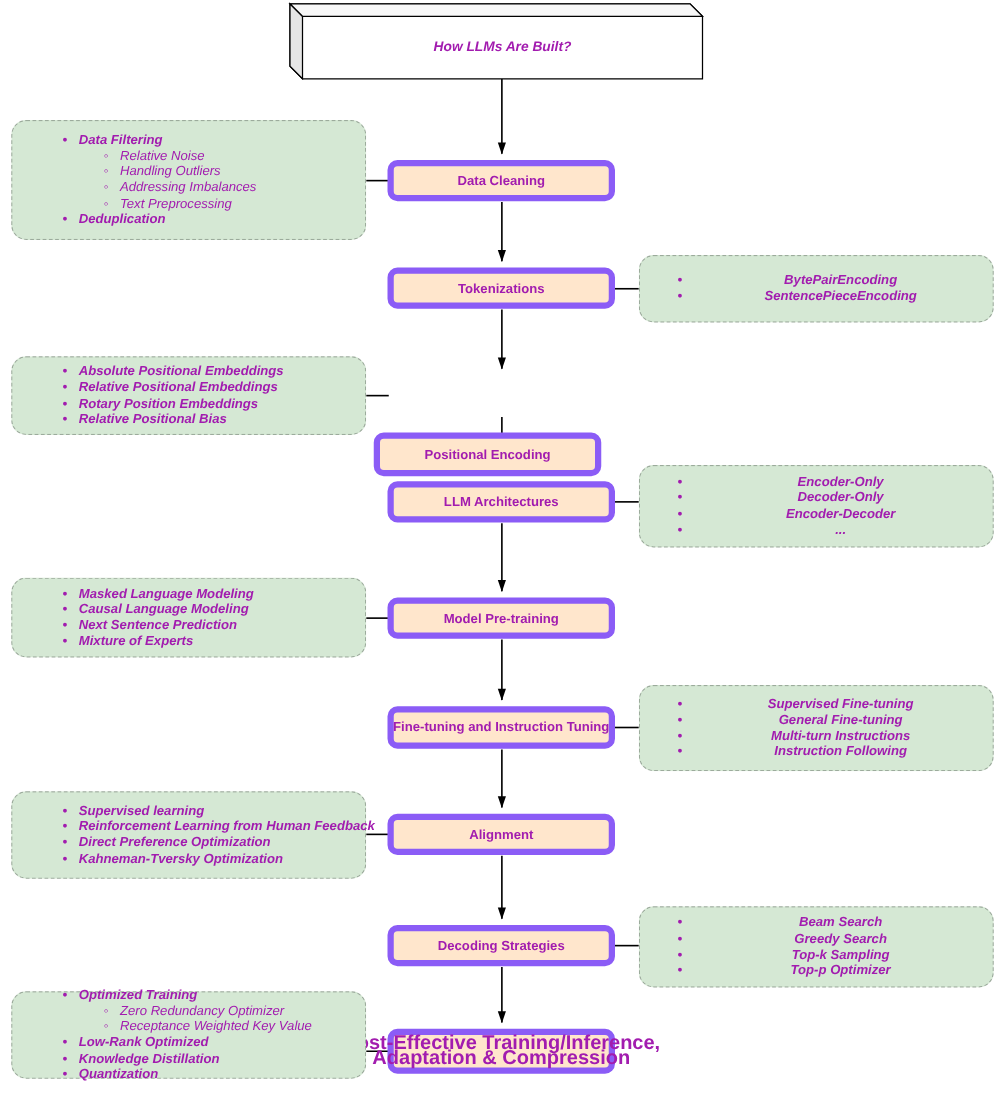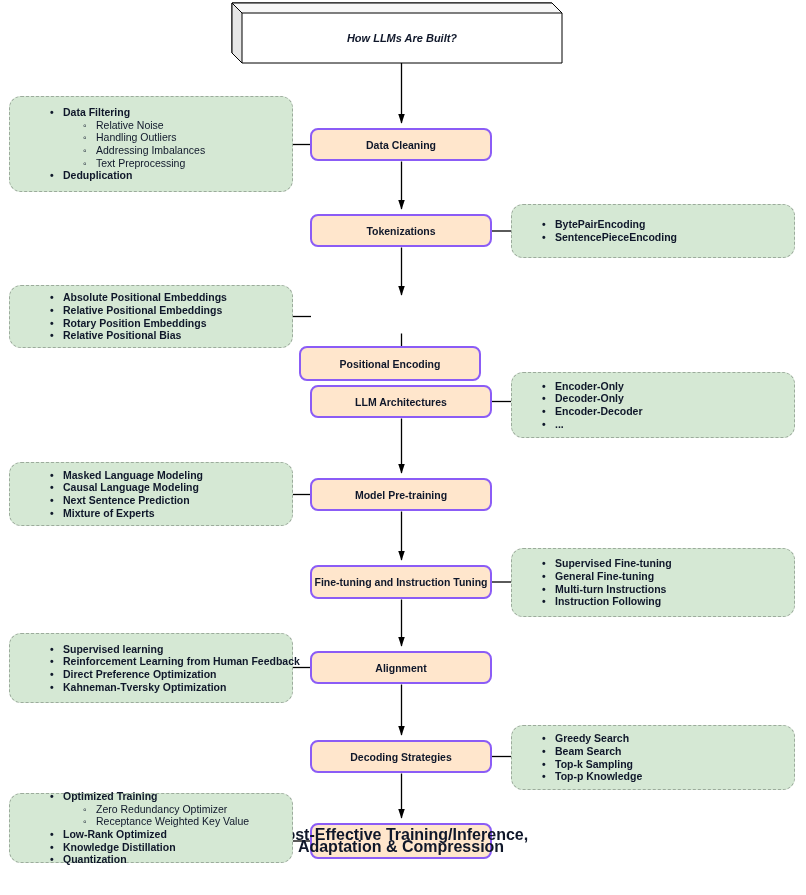--- a/index.html
+++ b/index.html
@@ -1,38 +1,38 @@
 <!DOCTYPE html>
 <html><head>
 <meta charset="utf-8">
 <style>
   html,body{margin:0;padding:0;background:#ffffff;}
   .canvas{
     position:relative;width:806px;height:895px;background:#ffffff;
-    font-family:"Liberation Sans",sans-serif;color:#0f172a;overflow:hidden;
+    font-family:"Liberation Sans",sans-serif;color:#a21caf;overflow:hidden;
   }
   .connectors{position:absolute;left:0;top:0;width:806px;height:895px;}
   
   .step{
     position:absolute;width:182px;box-sizing:border-box;
-    background:#ffe6cc;border:2px solid #8b5cf6;border-radius:8px;
+    background:#ffe6cc;border:5px solid #8b5cf6;border-radius:8px;
     display:flex;flex-direction:column;align-items:center;justify-content:center;
     text-align:center;font-weight:bold;font-size:10.5px;line-height:12px;
   }
   
   .gbox{
     position:absolute;width:284px;box-sizing:border-box;
     background:#d5e8d4;border:1.5px dashed #9cab9c;border-radius:12px;
     display:flex;flex-direction:column;justify-content:center;
   }
   .glist{
     list-style:none;margin:0;padding:0 4px 0 40px;
-    font-size:10.5px;line-height:12.6px;
+    font-size:10.5px;line-height:12.6px;font-style:italic;
   }
-  .gbox.right .glist{padding-left:30px;}
+  .gbox.right .glist{padding-left:30px;text-align:center;}
   .glist li{position:relative;padding-left:13px;white-space:nowrap;}
   .glist li.lv1{font-weight:bold;}
   .glist li.lv1::before{content:"\2022";position:absolute;left:0;top:0;}
   .glist li.lv2{margin-left:33px;font-weight:normal;}
   .glist li.lv2::before{content:"\25E6";position:absolute;left:0;top:0;font-weight:bold;}
   
   .cube{position:absolute;left:232px;top:3px;overflow:visible;}
   .title{
     position:absolute;left:242px;top:13px;width:320px;height:50px;
     display:flex;align-items:center;justify-content:center;
@@ -167,24 +167,24 @@
     <ul class="glist">
       <li class="lv1">Supervised learning</li>
       <li class="lv1">Reinforcement Learning from Human Feedback</li>
       <li class="lv1">Direct Preference Optimization</li>
       <li class="lv1">Kahneman-Tversky Optimization</li>
     </ul>
   </div>
 
   <div class="gbox right" style="left:511px;top:725px;height:65px;">
     <ul class="glist">
+      <li class="lv1">Beam Search</li>
       <li class="lv1">Greedy Search</li>
-      <li class="lv1">Beam Search</li>
       <li class="lv1">Top-k Sampling</li>
-      <li class="lv1">Top-p Knowledge</li>
+      <li class="lv1">Top-p Optimizer</li>
     </ul>
   </div>
 
   <div class="gbox left" style="left:9px;top:793px;height:70px;">
     <ul class="glist">
       <li class="lv1">Optimized Training</li>
       <li class="lv2">Zero Redundancy Optimizer</li>
       <li class="lv2">Receptance Weighted Key Value</li>
       <li class="lv1">Low-Rank Optimized</li>
       <li class="lv1">Knowledge Distillation</li>

